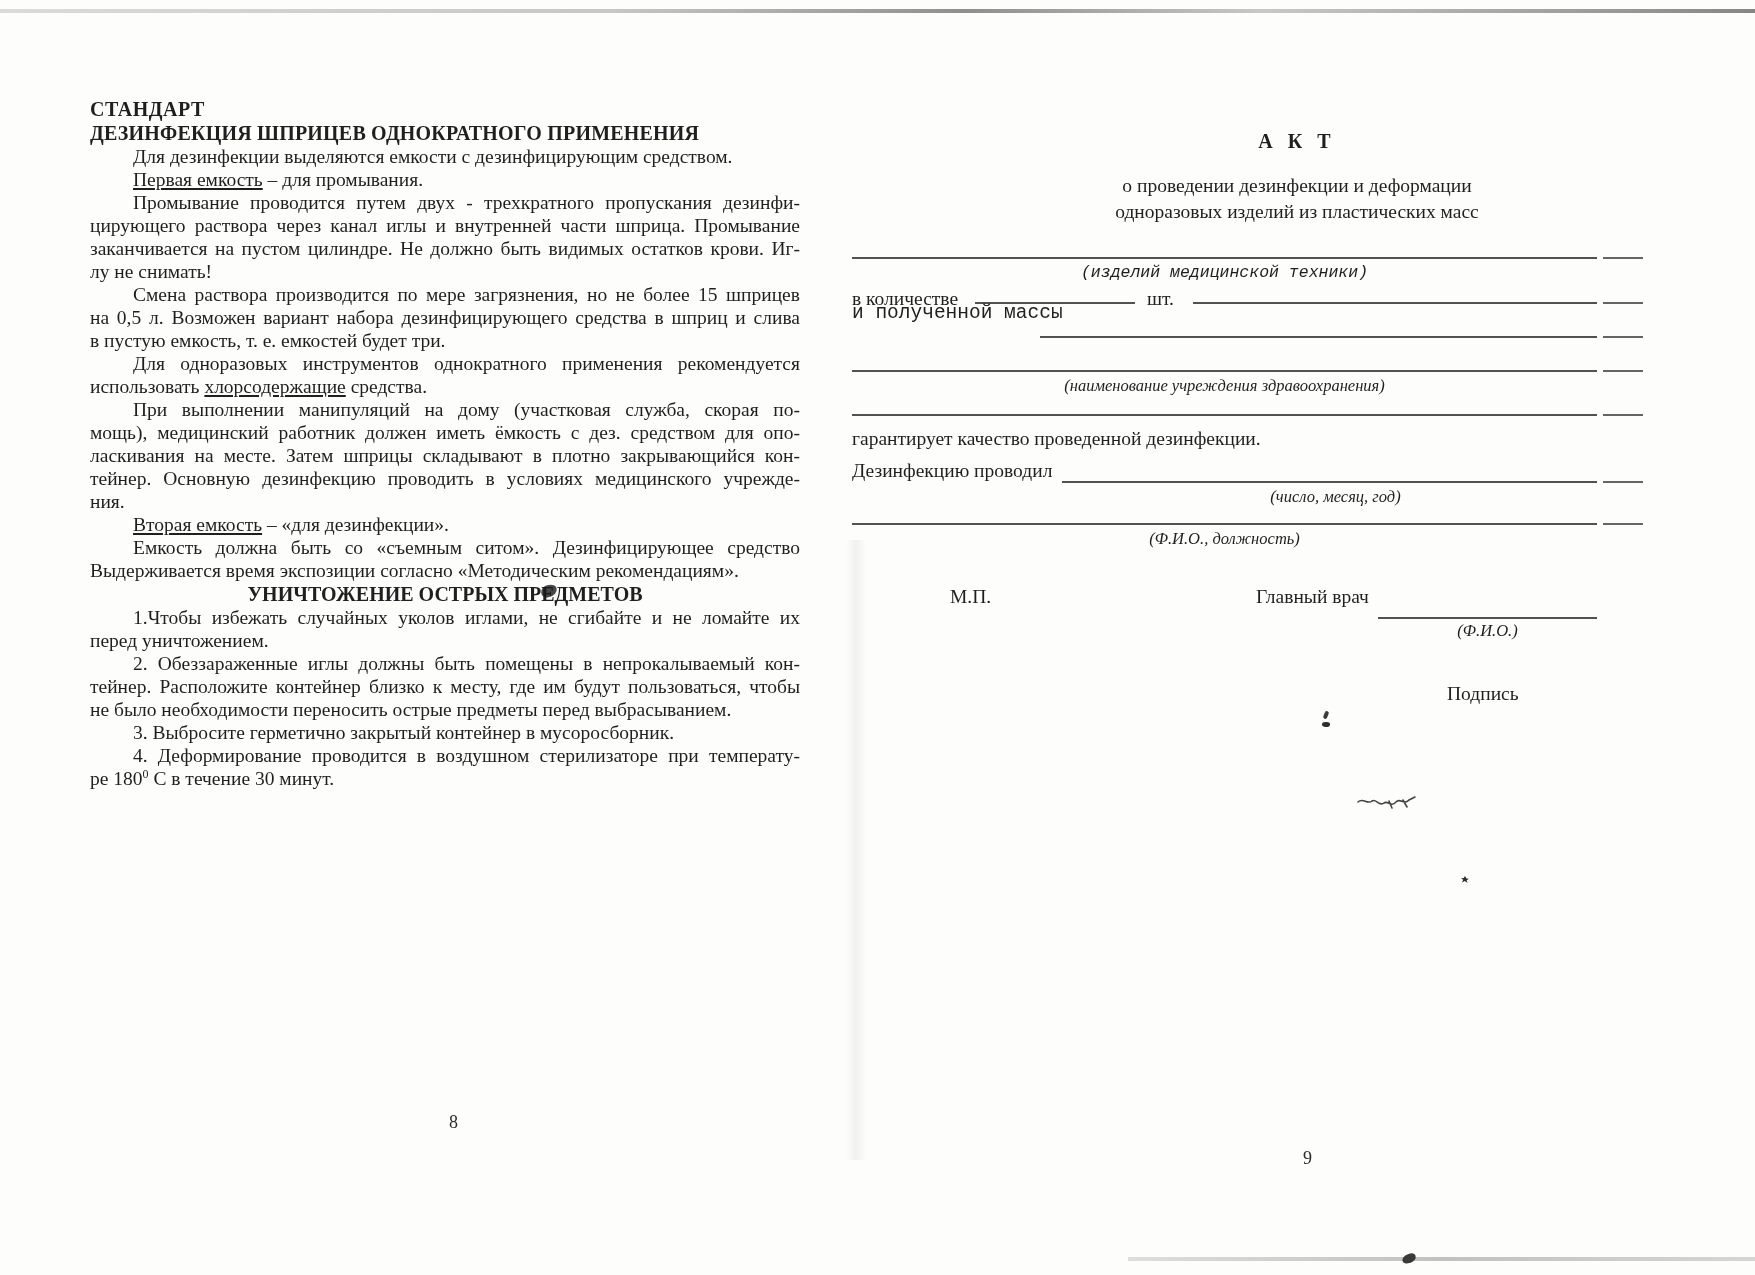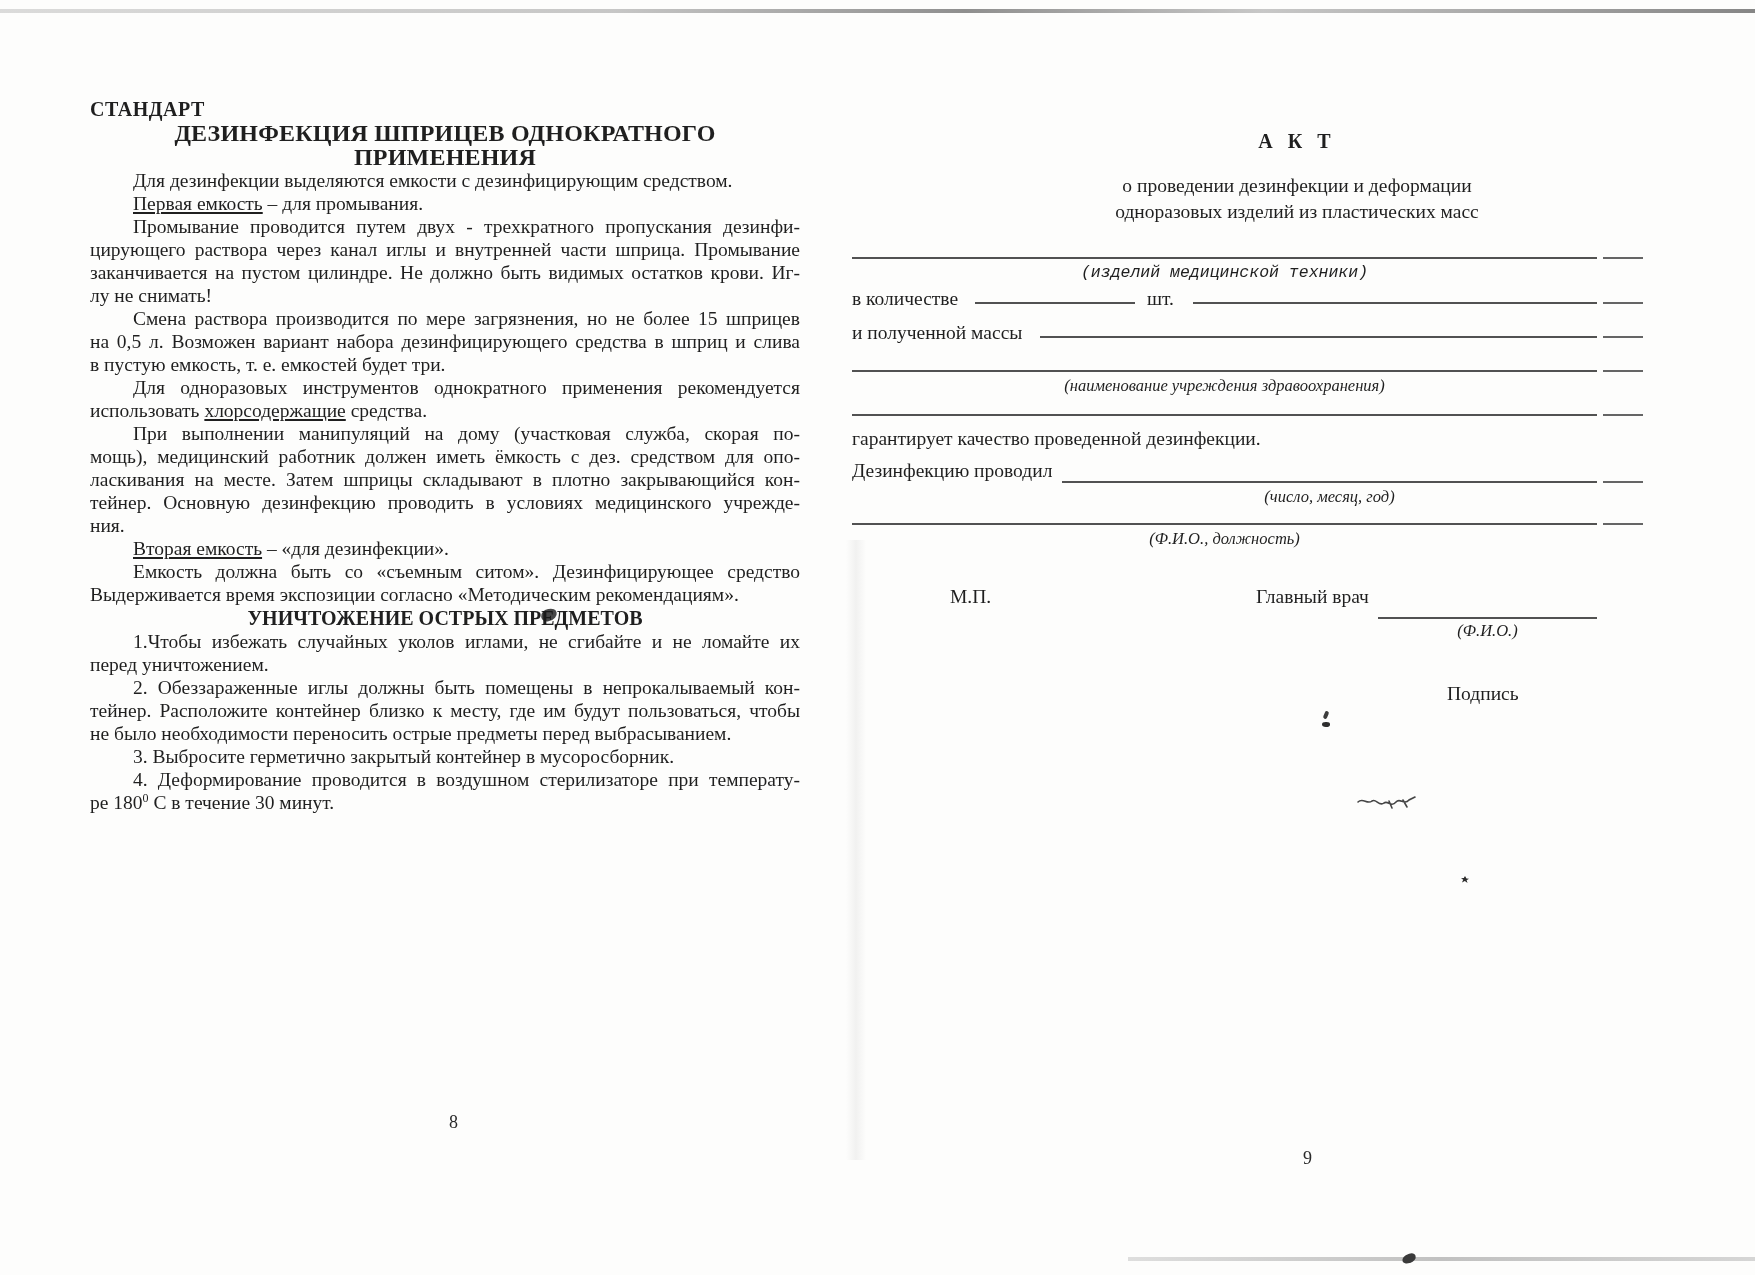--- a/index.html
+++ b/index.html
@@ -26,21 +26,21 @@
     clip-path:polygon(50% 0,68% 35%,100% 40%,70% 62%,82% 100%,48% 72%,12% 92%,28% 55%,0 32%,35% 30%);}
   .scribble{position:absolute;left:1356px;top:792px;}
   .heading-smudge{position:absolute;left:63.5%;top:3px;width:16px;height:12px;
     background:rgba(25,25,25,.8);border-radius:55% 45% 60% 40%;transform:rotate(-12deg);}
 
   
   .page-left{position:absolute;left:90px;top:97px;width:710px;
     font-size:19.5px;line-height:23px;text-align:justify;}
   .page-left p,.page-left div{margin:0;}
   .kicker{text-align:left;font-weight:bold;font-size:20px;line-height:24px;letter-spacing:.5px;}
-  .doc-title{text-align:center;font-weight:bold;font-size:24px;line-height:24px;margin-top:12px;letter-spacing:.2px;}
+  .doc-title{font-weight:bold;font-size:20px;line-height:24px;margin-top:12px;letter-spacing:.2px;}
   .intro{margin-top:42px;text-indent:43px;text-align-last:left;}
   .lead-line{margin-top:14px;text-indent:43px;text-align-last:left;}
   .para .ln{text-align:justify;text-align-last:justify;}
   .para .ln:first-child{text-indent:43px;}
   .para .ln:last-child{text-align-last:left;}
   .ln-just{text-indent:43px;text-align:justify;text-align-last:justify;}
   .ln-last{text-align-last:left;}
   .u{text-decoration:underline;text-decoration-thickness:1.5px;text-underline-offset:2px;}
   .heading2{text-align:center;font-weight:bold;font-size:20px;line-height:24px;
     margin-top:26px;margin-bottom:14px;position:relative;}
@@ -61,29 +61,29 @@
   .cap{position:absolute;font-style:italic;font-size:16.5px;line-height:20px;}
   .cap.center{text-align:center;}
   .flabel{position:absolute;white-space:nowrap;}
 
   .rule-a{top:257px;left:0;width:745px;}
   .cap-products{top:263px;left:0;width:745px;font-family:Liberation Mono, monospace;}
   .label-qty{top:287px;left:0;}
   .rule-qty1{top:302px;left:123px;width:160px;}
   .label-sht{top:287px;left:295px;text-align:right;}
   .rule-qty2{top:302px;left:341px;width:404px;}
-  .label-mass{top:321px;left:0;}
+  .label-mass{top:302px;left:0;font-family:Liberation Mono, monospace;}
   .rule-mass{top:336px;left:188px;width:557px;}
   .rule-b{top:370px;left:0;width:745px;}
   .cap-inst{top:376px;left:0;width:745px;}
   .rule-c{top:414px;left:0;width:745px;}
   .label-guarantee{top:427px;left:0;}
   .label-cond{top:459px;left:0;}
   .rule-cond{top:481px;left:210px;width:535px;}
-  .cap-date{top:487px;left:210px;width:535px;}
+  .cap-date{top:487px;left:216px;width:535px;}
   .rule-d{top:523px;left:0;width:745px;}
   .cap-fiopos{top:529px;left:0;width:745px;}
   .label-mp{top:585px;left:98px;}
   .label-chief{top:585px;left:404px;}
   .rule-chief{top:617px;left:526px;width:219px;}
   .cap-fio{top:621px;left:526px;width:219px;}
   .label-sig{top:682px;left:595px;}
   .d1{top:257px;} .d2{top:302px;} .d3{top:336px;} .d4{top:370px;}
   .d5{top:414px;} .d6{top:481px;} .d7{top:523px;}
 </style>

